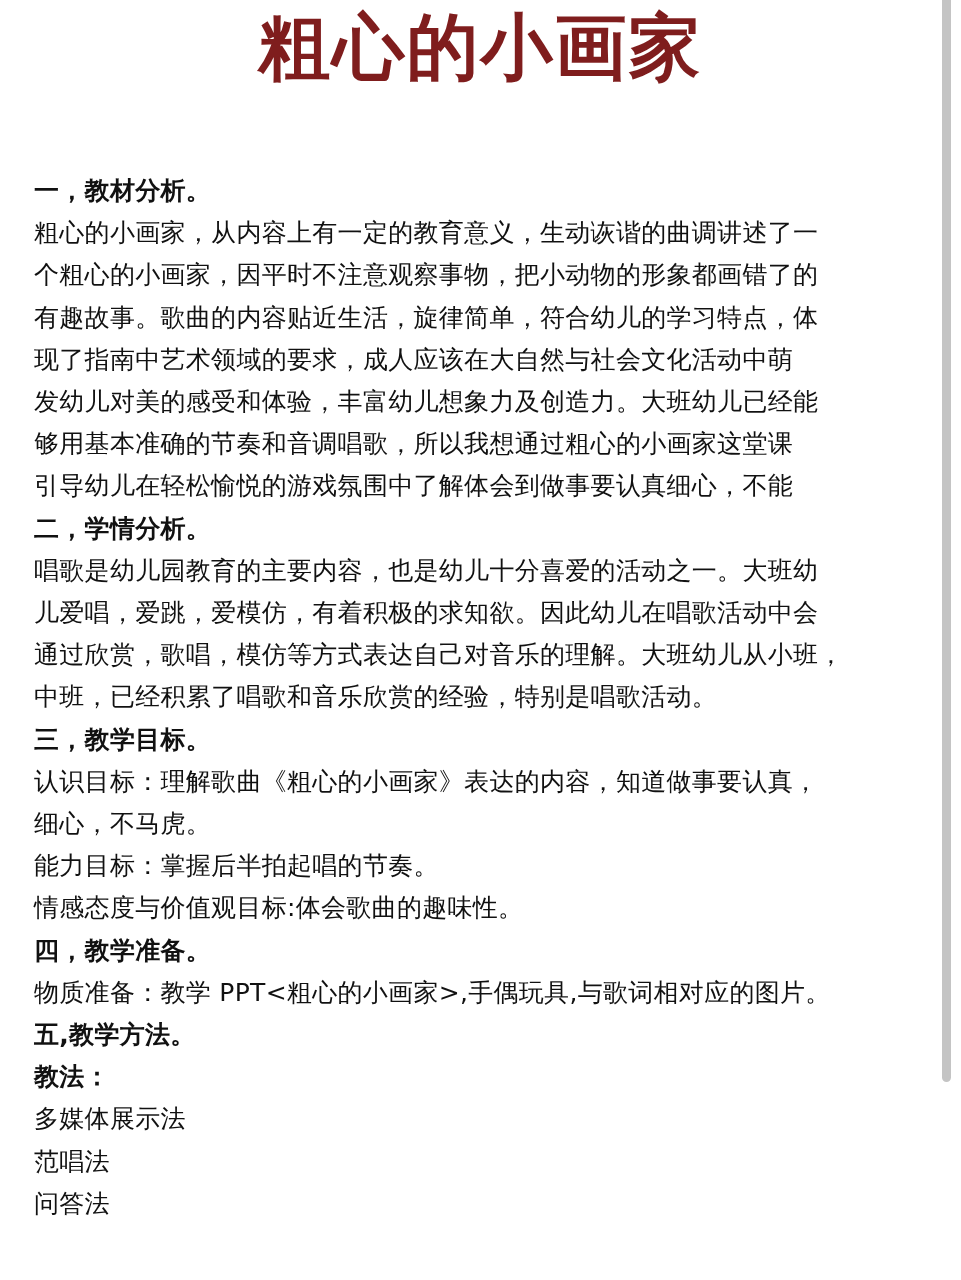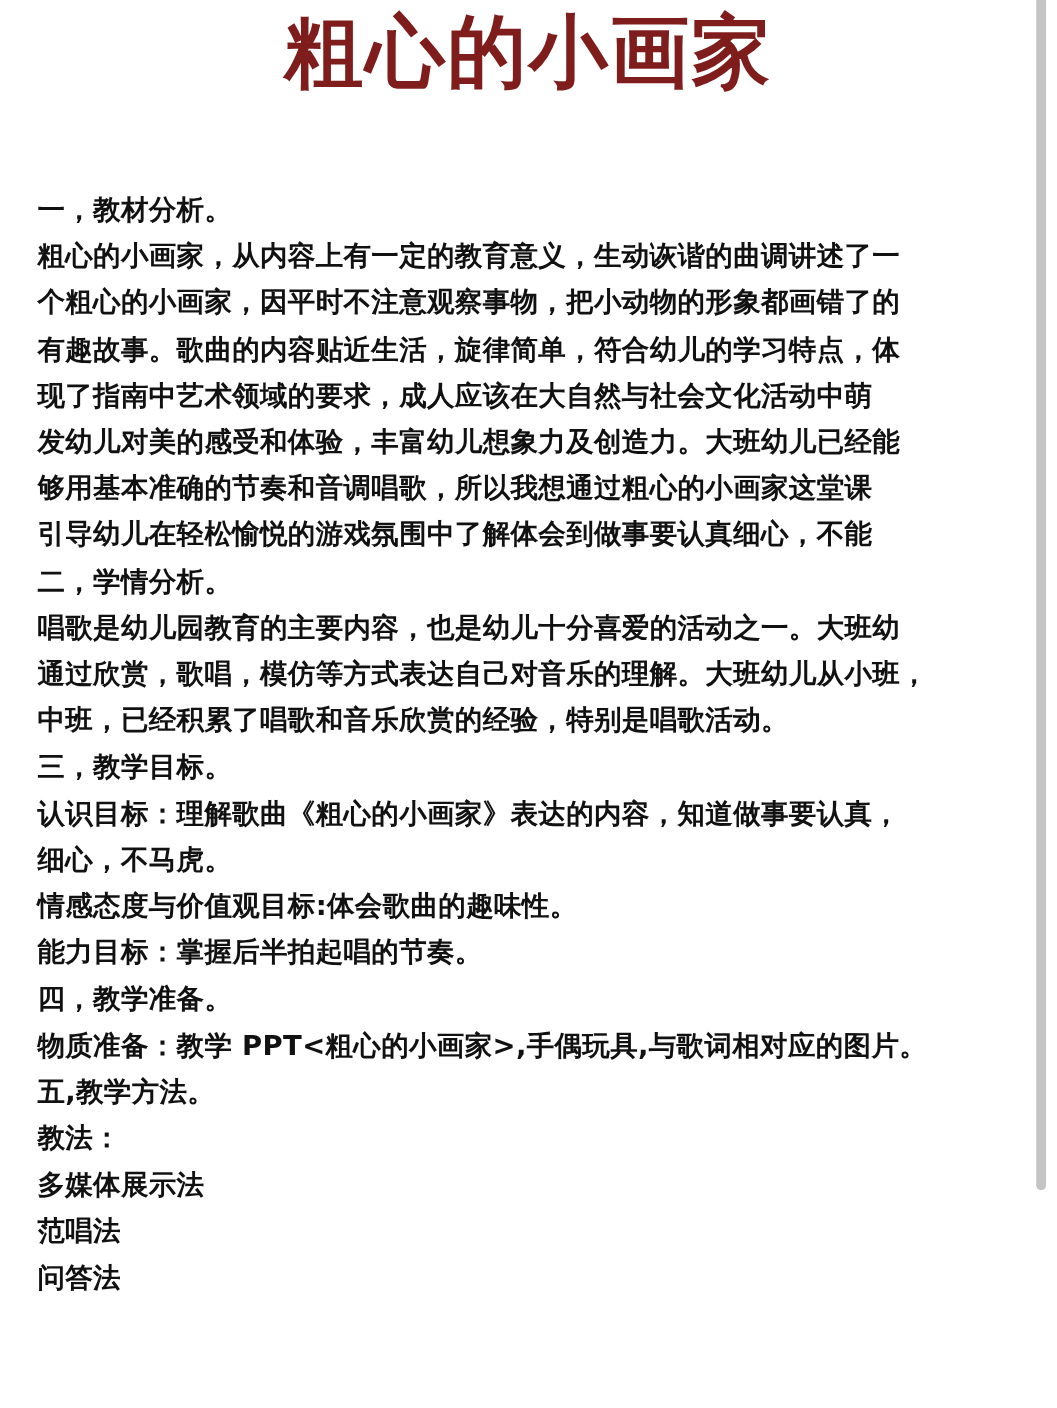--- a/index.html
+++ b/index.html
@@ -7,21 +7,21 @@
     width: 961px; height: 1280px; overflow: hidden; background: #ffffff;
     position: relative; color: #111111;
     font-family: "DejaVu Sans", "Liberation Sans", sans-serif;
   }
   .title {
     position: absolute; top: 12px; left: 0; width: 961px; text-align: center;
     font-size: 72px; font-weight: bold; letter-spacing: 2px; line-height: 70px; color: #7f1d1d;
   }
   .content { position: absolute; left: 34px; top: 130px; width: 870px; margin-top: 40px; }
   .line {
-    font-size: 25px; line-height: 42.2px; white-space: nowrap; letter-spacing: 0.3px; font-weight: bold;
+    font-size: 25px; line-height: 42.2px; white-space: nowrap; letter-spacing: 0.3px;
   }
   .h { font-weight: bold; }
   .scrollbar {
     position: absolute; left: 942px; top: 0; width: 9px; height: 1082px;
     background: #c4c4c4; border-radius: 0 0 5px 5px;
   }
 </style>
 </head>
 <body>
 
@@ -32,28 +32,29 @@
   <div class="line">粗心的小画家，从内容上有一定的教育意义，生动诙谐的曲调讲述了一</div>
   <div class="line">个粗心的小画家，因平时不注意观察事物，把小动物的形象都画错了的</div>
   <div class="line">有趣故事。歌曲的内容贴近生活，旋律简单，符合幼儿的学习特点，体</div>
   <div class="line">现了指南中艺术领域的要求，成人应该在大自然与社会文化活动中萌</div>
   <div class="line">发幼儿对美的感受和体验，丰富幼儿想象力及创造力。大班幼儿已经能</div>
   <div class="line">够用基本准确的节奏和音调唱歌，所以我想通过粗心的小画家这堂课</div>
   <div class="line">引导幼儿在轻松愉悦的游戏氛围中了解体会到做事要认真细心，不能</div>
 
   <div class="line h">二，学情分析。</div>
   <div class="line">唱歌是幼儿园教育的主要内容，也是幼儿十分喜爱的活动之一。大班幼</div>
+  <div class="line">儿爱唱，爱跳，爱模仿，有着积极的求知欲。因此幼儿在唱歌活动中会</div>
   <div class="line">通过欣赏，歌唱，模仿等方式表达自己对音乐的理解。大班幼儿从小班，</div>
   <div class="line">中班，已经积累了唱歌和音乐欣赏的经验，特别是唱歌活动。</div>
 
   <div class="line h">三，教学目标。</div>
   <div class="line">认识目标：理解歌曲《粗心的小画家》表达的内容，知道做事要认真，</div>
   <div class="line">细心，不马虎。</div>
+  <div class="line">能力目标：掌握后半拍起唱的节奏。</div>
   <div class="line">情感态度与价值观目标:体会歌曲的趣味性。</div>
-  <div class="line">能力目标：掌握后半拍起唱的节奏。</div>
 
   <div class="line h">四，教学准备。</div>
   <div class="line">物质准备：教学 PPT&lt;粗心的小画家&gt;,手偶玩具,与歌词相对应的图片。</div>
 
   <div class="line h">五,教学方法。</div>
   <div class="line h">教法：</div>
   <div class="line">多媒体展示法</div>
   <div class="line">范唱法</div>
   <div class="line">问答法</div>
 </div>

